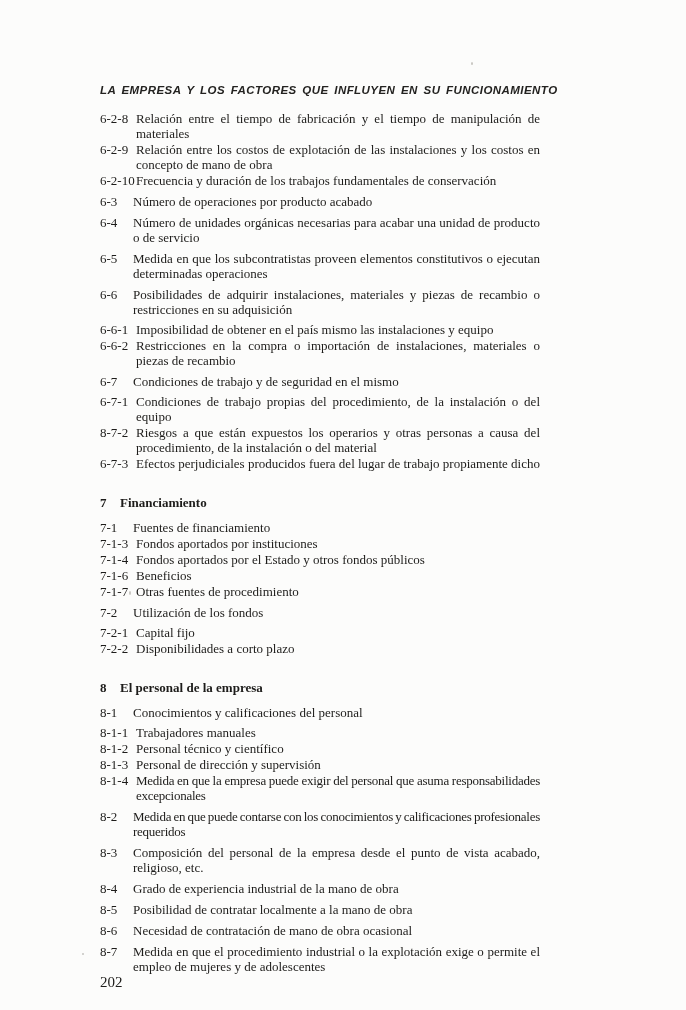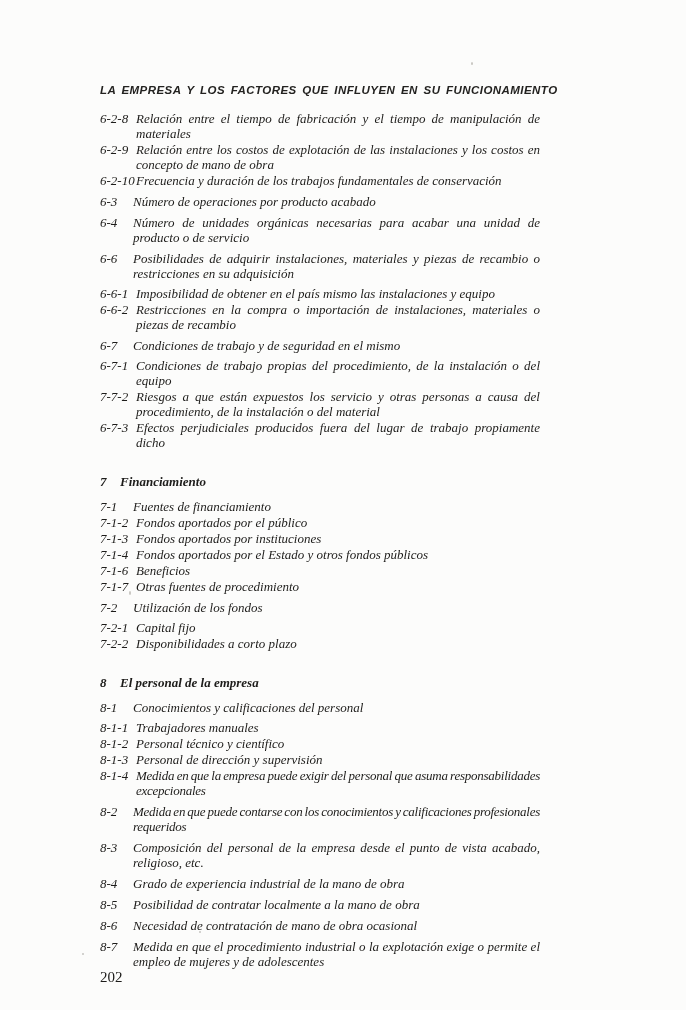--- a/index.html
+++ b/index.html
@@ -20,21 +20,21 @@
   .running-header {
     font-family: "Liberation Sans", "DejaVu Sans", sans-serif;
     font-style: italic;
     font-weight: 700;
     font-size: 11.5px;
     letter-spacing: 0.45px;
     word-spacing: 2px;
     white-space: nowrap;
     color: #232220;
   }
-  .toc { margin-top: 15px; font-style: italic; }
+  .toc { margin-top: 15px; }
   .item {
     position: relative;
     font-size: 13px;
     line-height: 15px;
   }
   .item .num {
     position: absolute;
     left: 0; top: 0;
     white-space: nowrap;
   }
@@ -79,58 +79,58 @@
       </div>
       <div class="item major">
         <span class="num">6-3</span>
         <span class="txt">Número de operaciones por producto acabado</span>
       </div>
       <div class="item major">
         <span class="num">6-4</span>
         <span class="txt">Número de unidades orgánicas necesarias para acabar una unidad de producto o de servicio</span>
       </div>
       <div class="item major">
+        <span class="num">6-5</span>
+        <span class="txt">Medida en que los subcontratistas proveen elementos constitutivos o ejecutan determinadas operaciones</span>
+      </div>
+      <div class="item major">
         <span class="num">6-6</span>
         <span class="txt">Posibilidades de adquirir instalaciones, materiales y piezas de recambio o restricciones en su adquisición</span>
       </div>
       <div class="item sub first-sub">
         <span class="num">6-6-1</span>
         <span class="txt">Imposibilidad de obtener en el país mismo las instalaciones y equipo</span>
       </div>
       <div class="item sub">
         <span class="num">6-6-2</span>
         <span class="txt">Restricciones en la compra o importación de instalaciones, materiales o piezas de recambio</span>
       </div>
       <div class="item major">
         <span class="num">6-7</span>
         <span class="txt">Condiciones de trabajo y de seguridad en el mismo</span>
       </div>
       <div class="item sub first-sub">
         <span class="num">6-7-1</span>
         <span class="txt">Condiciones de trabajo propias del procedimiento, de la instalación o del equipo</span>
       </div>
       <div class="item sub">
-        <span class="num">7-7-2</span>
-        <span class="txt">Riesgos a que están expuestos los servicio y otras personas a causa del procedimiento, de la instalación o del material</span>
+        <span class="num">8-7-2</span>
+        <span class="txt">Riesgos a que están expuestos los operarios y otras personas a causa del procedimiento, de la instalación o del material</span>
       </div>
       <div class="item sub">
         <span class="num">6-7-3</span>
         <span class="txt">Efectos perjudiciales producidos fuera del lugar de trabajo propiamente dicho</span>
       </div>
       <div class="item heading">
         <span class="num">7</span>
         <span class="txt">Financiamiento</span>
       </div>
       <div class="item major">
         <span class="num">7-1</span>
         <span class="txt">Fuentes de financiamiento</span>
-      </div>
-      <div class="item sub">
-        <span class="num">7-1-2</span>
-        <span class="txt">Fondos aportados por el público</span>
       </div>
       <div class="item sub">
         <span class="num">7-1-3</span>
         <span class="txt">Fondos aportados por instituciones</span>
       </div>
       <div class="item sub">
         <span class="num">7-1-4</span>
         <span class="txt">Fondos aportados por el Estado y otros fondos públicos</span>
       </div>
       <div class="item sub">

